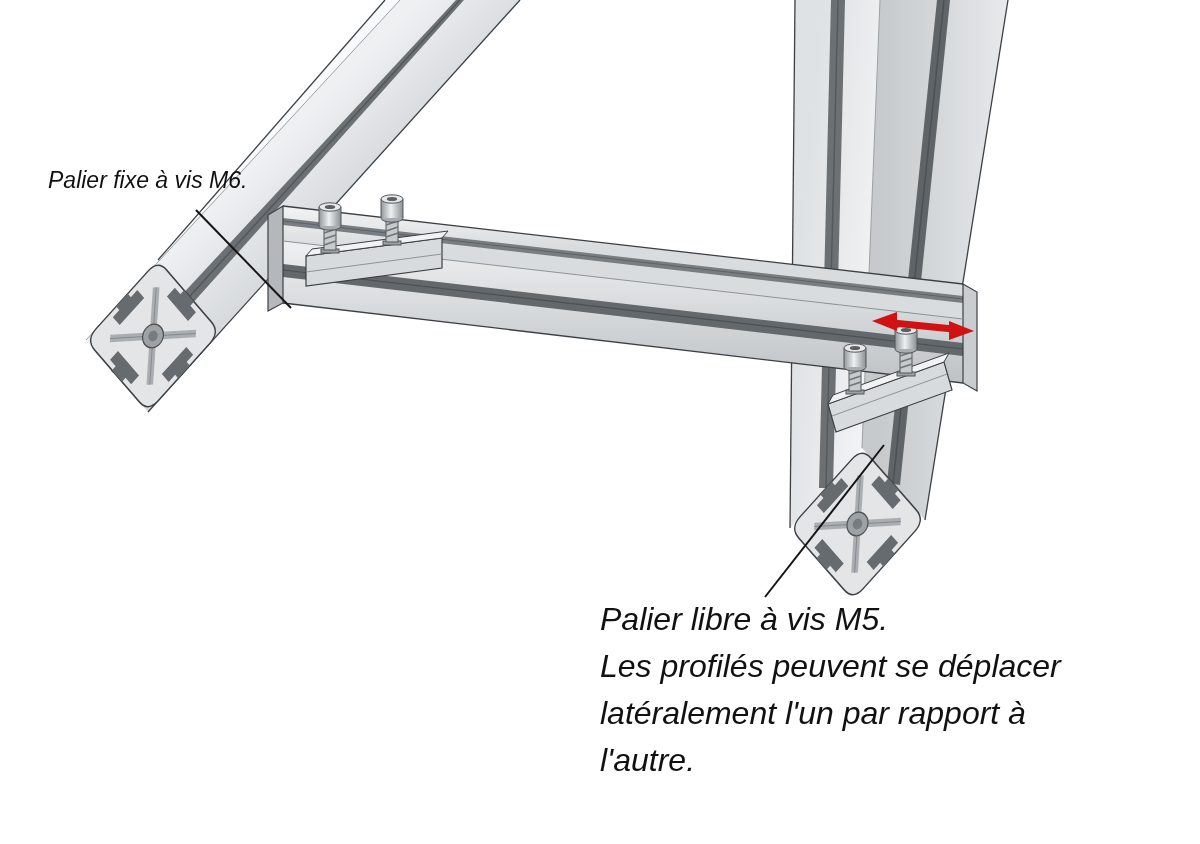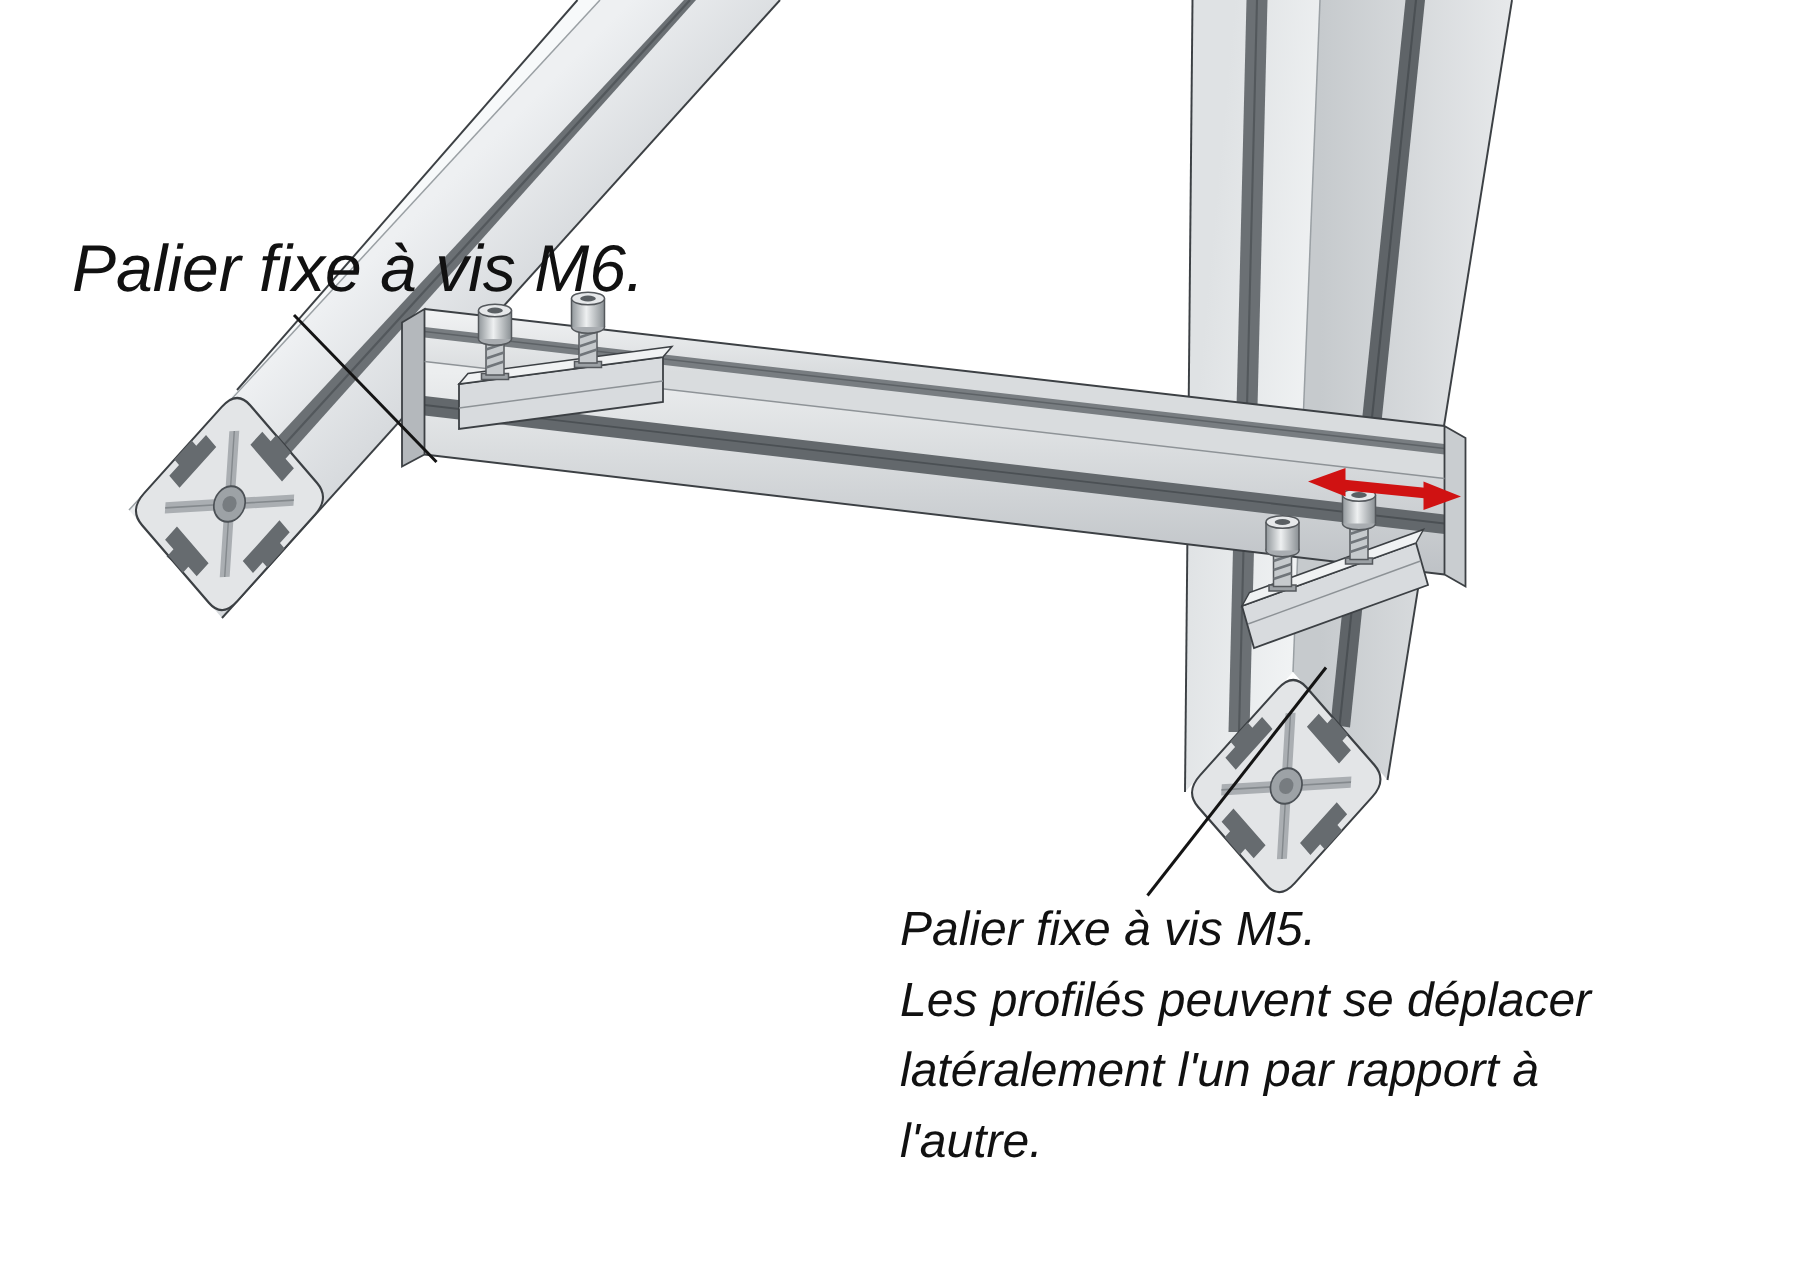--- a/index.html
+++ b/index.html
@@ -1,20 +1,20 @@
 <!DOCTYPE html>
 <html><head>
 <meta charset="utf-8">
 <style>
   html,body{margin:0;padding:0;background:#fff}
   .stage{position:relative;width:1200px;height:844px;background:#ffffff;overflow:hidden;
          font-family:"Liberation Sans",sans-serif}
   .stage svg{position:absolute;left:0;top:0}
   .label{position:absolute;font-style:italic;color:#111;font-family:"Liberation Sans",sans-serif}
-  #label-fixed{left:48px;top:160px;font-size:44px;line-height:40px;white-space:pre-line}
+  #label-fixed{left:48px;top:160px;font-size:23px;line-height:40px;white-space:pre-line}
   #label-floating{left:600px;top:596px;font-size:32px;line-height:47px;white-space:pre-line}
 </style>
 </head>
 <body>
 
 <div class="stage">
 
   <svg width="1200" height="844" viewBox="0 0 1200 844">
     <defs>
       <linearGradient id="gR1" x1="120" y1="300" x2="240" y2="420" gradientUnits="userSpaceOnUse">
@@ -131,17 +131,17 @@
     </g>
 
     <g>
       <line x1="196" y1="210" x2="291" y2="308" stroke-width="2" stroke="#141414"></line>
       <line x1="884" y1="445" x2="765" y2="597" stroke-width="2" stroke="#141414"></line>
     </g>
   </svg>
 
   <div class="label" id="label-fixed">Palier fixe à vis M6.</div>
 
-  <div class="label" id="label-floating">Palier fixe à vis M5.
+  <div class="label" id="label-floating">Palier libre à vis M5.
 Les profilés peuvent se déplacer
 latéralement l'un par rapport à
 l'autre.</div>
 </div>
 
 </body></html>

